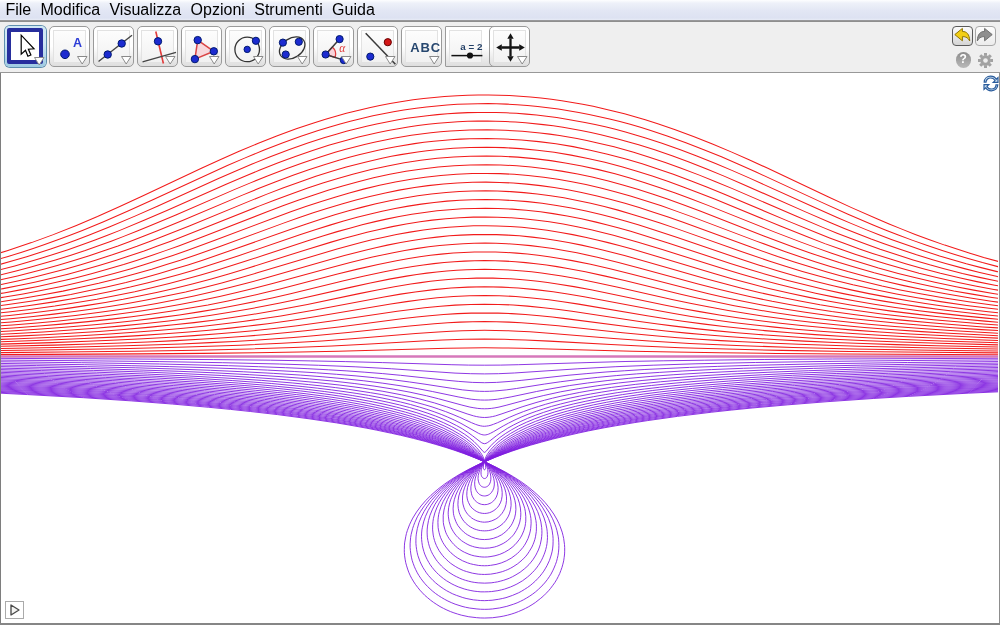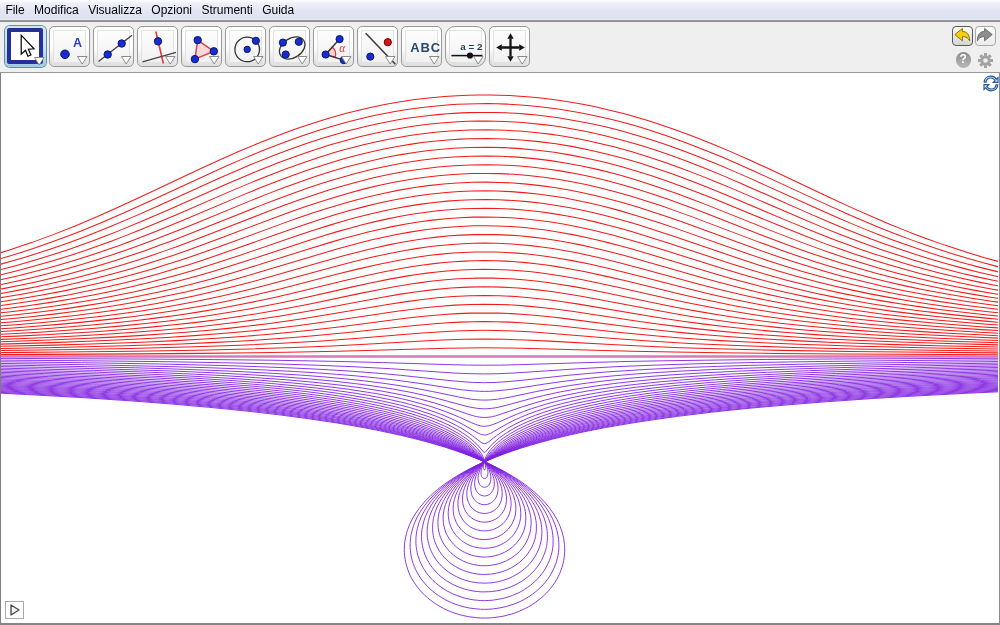--- a/index.html
+++ b/index.html
@@ -1,18 +1,18 @@
 <!DOCTYPE html>
 <html><head><meta charset="utf-8"><style>
 html,body{margin:0;padding:0;}
 body{width:1000px;height:625px;overflow:hidden;position:relative;background:#8e8e8e;
  font-family:"Liberation Sans",sans-serif;}
 #menubar{position:absolute;left:0;top:0;width:1000px;height:20px;
  background:linear-gradient(#fdfeff 0%,#eef1f9 15%,#e2e6f4 55%,#dde2f2 90%,#e8ebf6 100%);
- border-bottom:1.6px solid #98989a;font-size:12px;line-height:20px;color:#000;}
+ border-bottom:1.6px solid #98989a;font-size:16px;line-height:20px;color:#000;}
 #toolbar{position:absolute;left:0;top:21.6px;width:1000px;height:50.4px;background:#efefef;
  border-bottom:1.4px solid #989898;}
 #gfx{position:absolute;left:0;top:73.4px;width:1000px;height:549.6px;background:#fff;
  border-left:1.4px solid #7e7e7e;box-sizing:border-box;border-right:1.4px solid #8d8d8d;}
 #bottom{position:absolute;left:0;top:623px;width:1000px;height:2px;background:#868686;}
 </style></head>
 <body>
 <div id="menubar">
     <div style="margin-left:0.7px;"><span style="display:inline-block;padding:0 4.7px;">File</span><span style="display:inline-block;padding:0 4.7px;">Modifica</span><span style="display:inline-block;padding:0 4.7px;">Visualizza</span><span style="display:inline-block;padding:0 4.7px;">Opzioni</span><span style="display:inline-block;padding:0 4.7px;">Strumenti</span><span style="display:inline-block;padding:0 4.7px;">Guida</span></div>
   </div>
@@ -121,21 +121,21 @@
     </div>
     <div style="position:absolute;left:401.1px;top:4.4px;width:39px;height:39px;border:1px solid #9a9a9a;border-radius:5px;background:linear-gradient(#fff 50%,#dedede);text-align:center;">
       <div style="position:absolute;left:3px;top:3px;width:31px;height:31px;background:linear-gradient(#fdfdfd,#f1f1f1);border:1px solid #e2e2e2;"></div>
       <svg width="41" height="41" viewBox="0 0 41 41" style="position:absolute;left:0;top:0">
         <text x="8.3" y="25.3" font-size="13" font-weight="bold" fill="#27476f" font-family="Liberation Sans, sans-serif" letter-spacing="0.8">ABC</text>
       </svg>
       <svg width="11" height="9" viewBox="0 0 11 9" style="position:absolute;right:1px;bottom:1px">
         <path d="M0.5 0.5 H10 L5.2 8 Z" fill="#fff" stroke="#8a8a8a" stroke-width="1"></path>
       </svg>
     </div>
-    <div style="position:absolute;left:445.1px;top:4.4px;width:39px;height:39px;border:1px solid #9a9a9a;border-radius:10px;background:linear-gradient(#fff 50%,#dedede);">
+    <div style="position:absolute;left:445.1px;top:4.4px;width:39px;height:39px;border:1px solid #9a9a9a;border-radius:1px;background:linear-gradient(#fff 50%,#dedede);padding-left:18px;">
       <div style="position:absolute;left:3px;top:3px;width:31px;height:31px;background:linear-gradient(#fdfdfd,#f1f1f1);border:1px solid #e2e2e2;"></div>
       <svg width="41" height="41" viewBox="0 0 41 41" style="position:absolute;left:0;top:0">
         <text x="14.3" y="22.5" font-size="9.8" font-weight="bold" fill="#223f66" font-family="Liberation Sans, sans-serif">a = 2</text>
         <path d="M5.4 28.6 H36.4" stroke="#111" stroke-width="1.5"></path>
         <circle cx="24" cy="28.5" r="3.1" fill="#111"></circle>
       </svg>
       <svg width="11" height="9" viewBox="0 0 11 9" style="position:absolute;right:1px;bottom:1px">
         <path d="M0.5 0.5 H10 L5.2 8 Z" fill="#fff" stroke="#8a8a8a" stroke-width="1"></path>
       </svg>
     </div>

